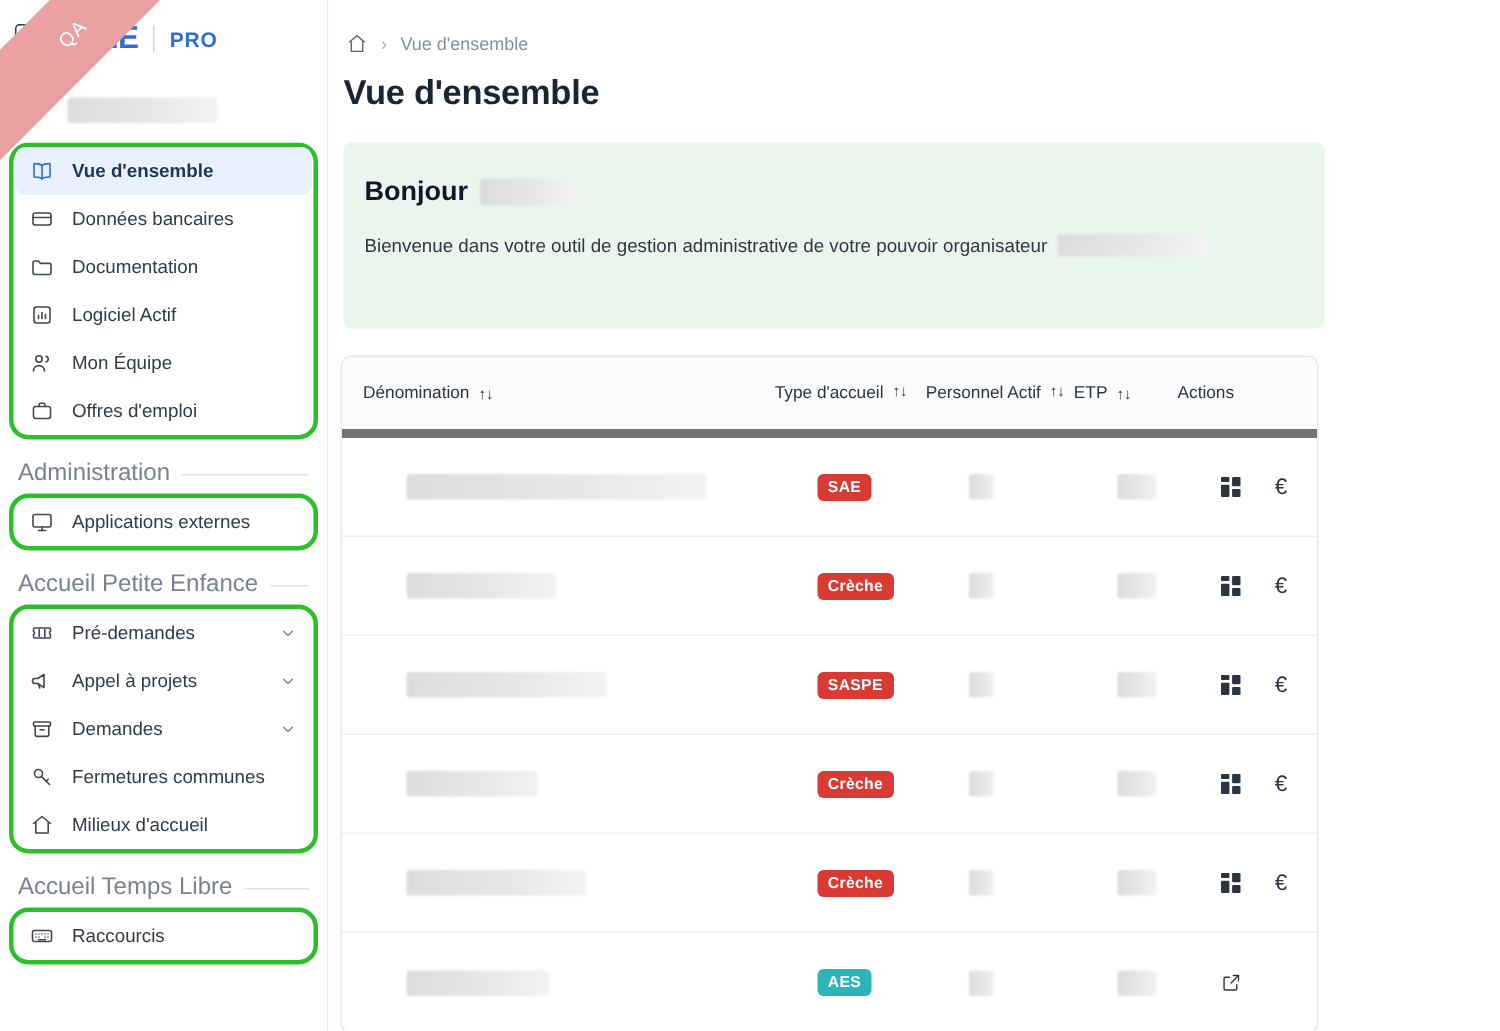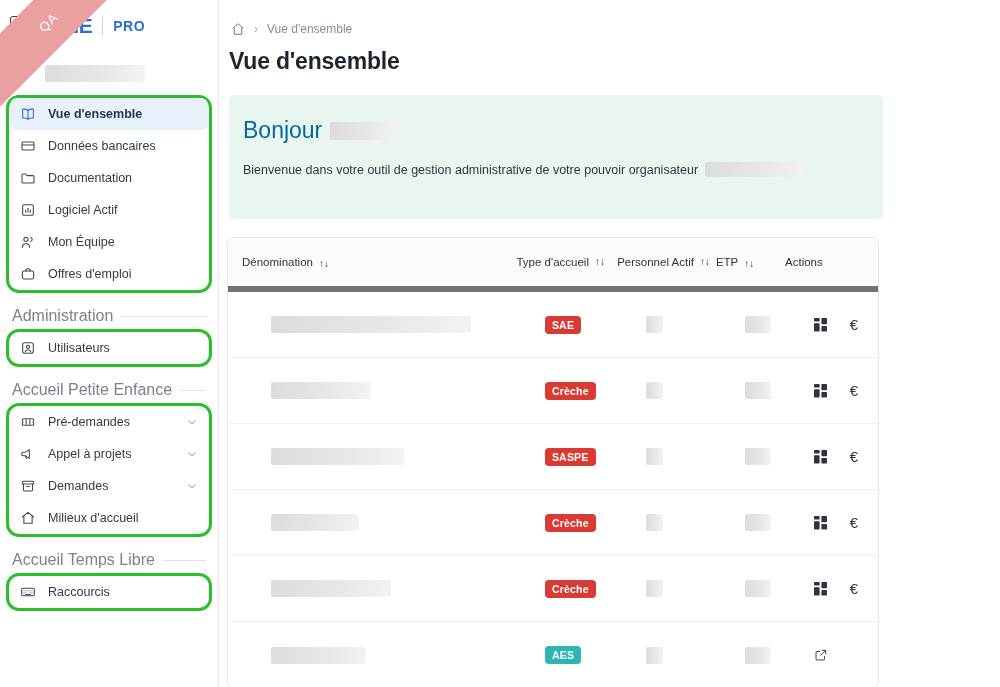--- a/index.html
+++ b/index.html
@@ -130,21 +130,21 @@
   }
 
   .banner {
     margin: 20px 0 0 10px; width: 654px; height: 124px;
     background: #e9f6ee; border-radius: 5px;
     padding: 22px 0 0 14px;
   }
   .banner .hello {
     display: flex; align-items: center; gap: 8px;
   }
-  .banner .hello .txt { font-size: 23px; font-weight: normal; color: #0369a1; }
+  .banner .hello .txt { font-size: 18px; font-weight: bold; color: #0f172a; }
   .banner .hello .redact { width: 66px; height: 18px; }
   .banner .sub {
     display: flex; align-items: center; gap: 7px; margin-top: 18px;
   }
   .banner .sub .txt { font-size: 12.5px; color: #303740; }
   .banner .sub .redact { width: 100px; height: 15px; }
 
   
   .table-card {
     margin: 18px 0 0 8px; width: 652px;
@@ -265,25 +265,25 @@
             <span class="label">Offres d'emploi</span>
           </div>
         </div>
         <div class="sec-head">
           <span class="t">Administration</span>
           <span class="line"></span>
         </div>
         <div class="grp boxed">
           <div class="nav-item">
             <svg class="" viewBox="0 0 24 24" stroke-linecap="round" stroke-linejoin="round">
-              <rect x="4" y="4" width="16" height="16" rx="3"></rect>
-              <circle cx="12" cy="10.2" r="2.4"></circle>
-              <path d="M7.8 18c.6-2.2 2.3-3.3 4.2-3.3s3.6 1.1 4.2 3.3"></path>
-            </svg>
-            <span class="label">Utilisateurs</span>
+              <rect x="3" y="4.5" width="18" height="12.5" rx="2"></rect>
+              <path d="M8.5 20.5h7"></path>
+              <path d="M12 17v3.5"></path>
+            </svg>
+            <span class="label">Applications externes</span>
           </div>
         </div>
         <div class="sec-head">
           <span class="t">Accueil Petite Enfance</span>
           <span class="line"></span>
         </div>
         <div class="grp boxed">
           <div class="nav-item">
             <svg class="" viewBox="0 0 24 24" stroke-linecap="round" stroke-linejoin="round">
               <path d="M3.5 8.5A1.5 1.5 0 0 1 5 7h14a1.5 1.5 0 0 1 1.5 1.5v1.8a2 2 0 0 0 0 3.4v1.8A1.5 1.5 0 0 1 19 17H5a1.5 1.5 0 0 1-1.5-1.5v-1.8a2 2 0 0 0 0-3.4z"></path>
@@ -308,20 +308,28 @@
           <div class="nav-item">
             <svg class="" viewBox="0 0 24 24" stroke-linecap="round" stroke-linejoin="round">
               <rect x="3.5" y="5" width="17" height="4" rx="1.2"></rect>
               <path d="M5.2 9v8.8A1.6 1.6 0 0 0 6.8 19.4h10.4A1.6 1.6 0 0 0 18.8 17.8V9"></path>
               <path d="M10 12.8h4"></path>
             </svg>
             <span class="label">Demandes</span>
             <svg class="chev" viewBox="0 0 24 24" fill="none" stroke-linecap="round" stroke-linejoin="round">
               <path d="M6 9.5l6 6 6-6"></path>
             </svg>
+          </div>
+          <div class="nav-item">
+            <svg class="" viewBox="0 0 24 24" stroke-linecap="round" stroke-linejoin="round">
+              <circle cx="8.5" cy="8.5" r="4"></circle>
+              <path d="M11.4 11.4 19.5 19.5"></path>
+              <path d="M16.2 16.2l2-2"></path>
+            </svg>
+            <span class="label">Fermetures communes</span>
           </div>
           <div class="nav-item">
             <svg class="" viewBox="0 0 24 24" stroke-linecap="round" stroke-linejoin="round">
               <path d="M3.5 10.5 12 3.5l8.5 7"></path>
               <path d="M5.8 9.6V20h12.4V9.6"></path>
             </svg>
             <span class="label">Milieux d'accueil</span>
           </div>
         </div>
         <div class="sec-head">

